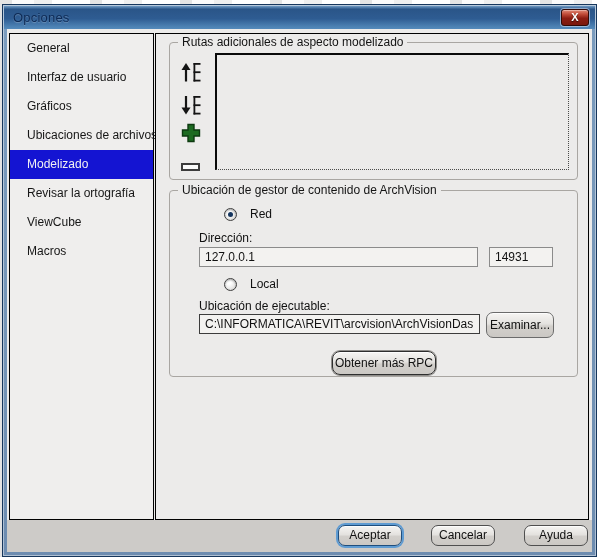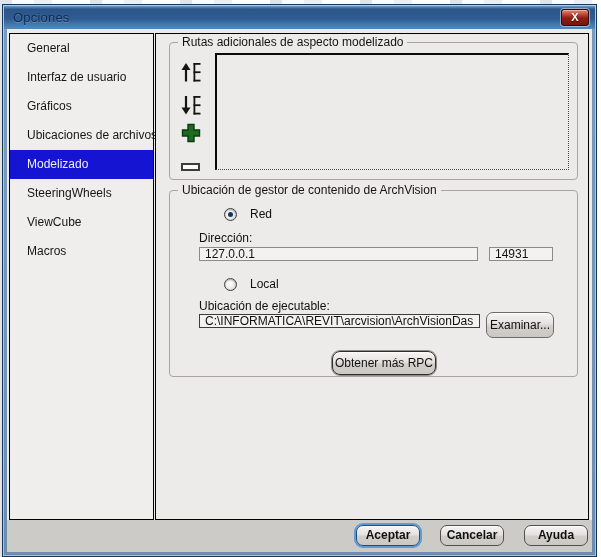--- a/index.html
+++ b/index.html
@@ -109,21 +109,21 @@
     content: ""; display: block; width: 5px; height: 5px; margin: 3px;
     border-radius: 50%; background: #15355e;
   }
   .radio-label { font-size: 12px; color: #111; }
 
   .field-label { position: absolute; left: 29px; font-size: 12px; color: #111; }
   #label-direccion { top: 40px; }
   #label-ejecutable { top: 108px; }
 
   .txt {
-    position: absolute; height: 14px;
+    position: absolute; height: 20px;
     background: #f3f2f0; border: 1px solid #8b8b8b;
     font-family: "Liberation Sans", sans-serif; font-size: 12px; color: #111;
     padding: 0 5px; outline: none; white-space: nowrap; overflow: hidden;
   }
   #input-address { left: 29px; top: 56px; width: 279px; }
   #input-port    { left: 319px; top: 56px; width: 64px; }
   #input-path    { left: 29px; top: 123px; width: 281px; border-color: #3c3c3c; }
 
   .btn {
     font-family: "Liberation Sans", sans-serif;
@@ -135,21 +135,21 @@
   #btn-examinar { position: absolute; left: 316px; top: 121px; width: 68px; height: 26px; line-height: 24px; }
   #btn-rpc {
     position: absolute; left: 162px; top: 160px; width: 104px; height: 24px; line-height: 22px;
     border: 1px solid #2e2e2e; border-radius: 8px;
     box-shadow: 0 0 0 1px #8f8d8a, inset 0 1px 0 rgba(255,255,255,.8);
   }
 
   
   .footer-buttons {
     position: absolute; right: 4px; bottom: 6px;
-    display: flex; gap: 20px; font-weight: bold;
+    display: flex; gap: 29px;
   }
   .footer-buttons .btn { width: 64px; height: 21px; line-height: 19px; border-color: #4f4f4f; }
   #btn-aceptar {
     border: 1px solid #1f4e7d;
     box-shadow: 0 0 0 2px #5e9bd2, inset 0 1px 0 rgba(255,255,255,.8);
   }
 
   svg { display: block; }
 </style>
 </head>
@@ -166,21 +166,21 @@
 
   <div class="window-body">
     <div class="footer-strip"></div>
 
     <div class="sidebar">
       <div class="sidebar-item">General</div>
       <div class="sidebar-item">Interfaz de usuario</div>
       <div class="sidebar-item">Gráficos</div>
       <div class="sidebar-item">Ubicaciones de archivos</div>
       <div class="sidebar-item selected">Modelizado</div>
-      <div class="sidebar-item">SteeringWheels</div>
+      <div class="sidebar-item">Revisar la ortografía</div>
       <div class="sidebar-item">ViewCube</div>
       <div class="sidebar-item">Macros</div>
     </div>
 
     <div class="main-panel">
 
       <div class="groupbox" id="group-paths">
         <span class="legend">Rutas adicionales de aspecto modelizado</span>
 
         <div class="tool-btn" id="btn-move-up">

